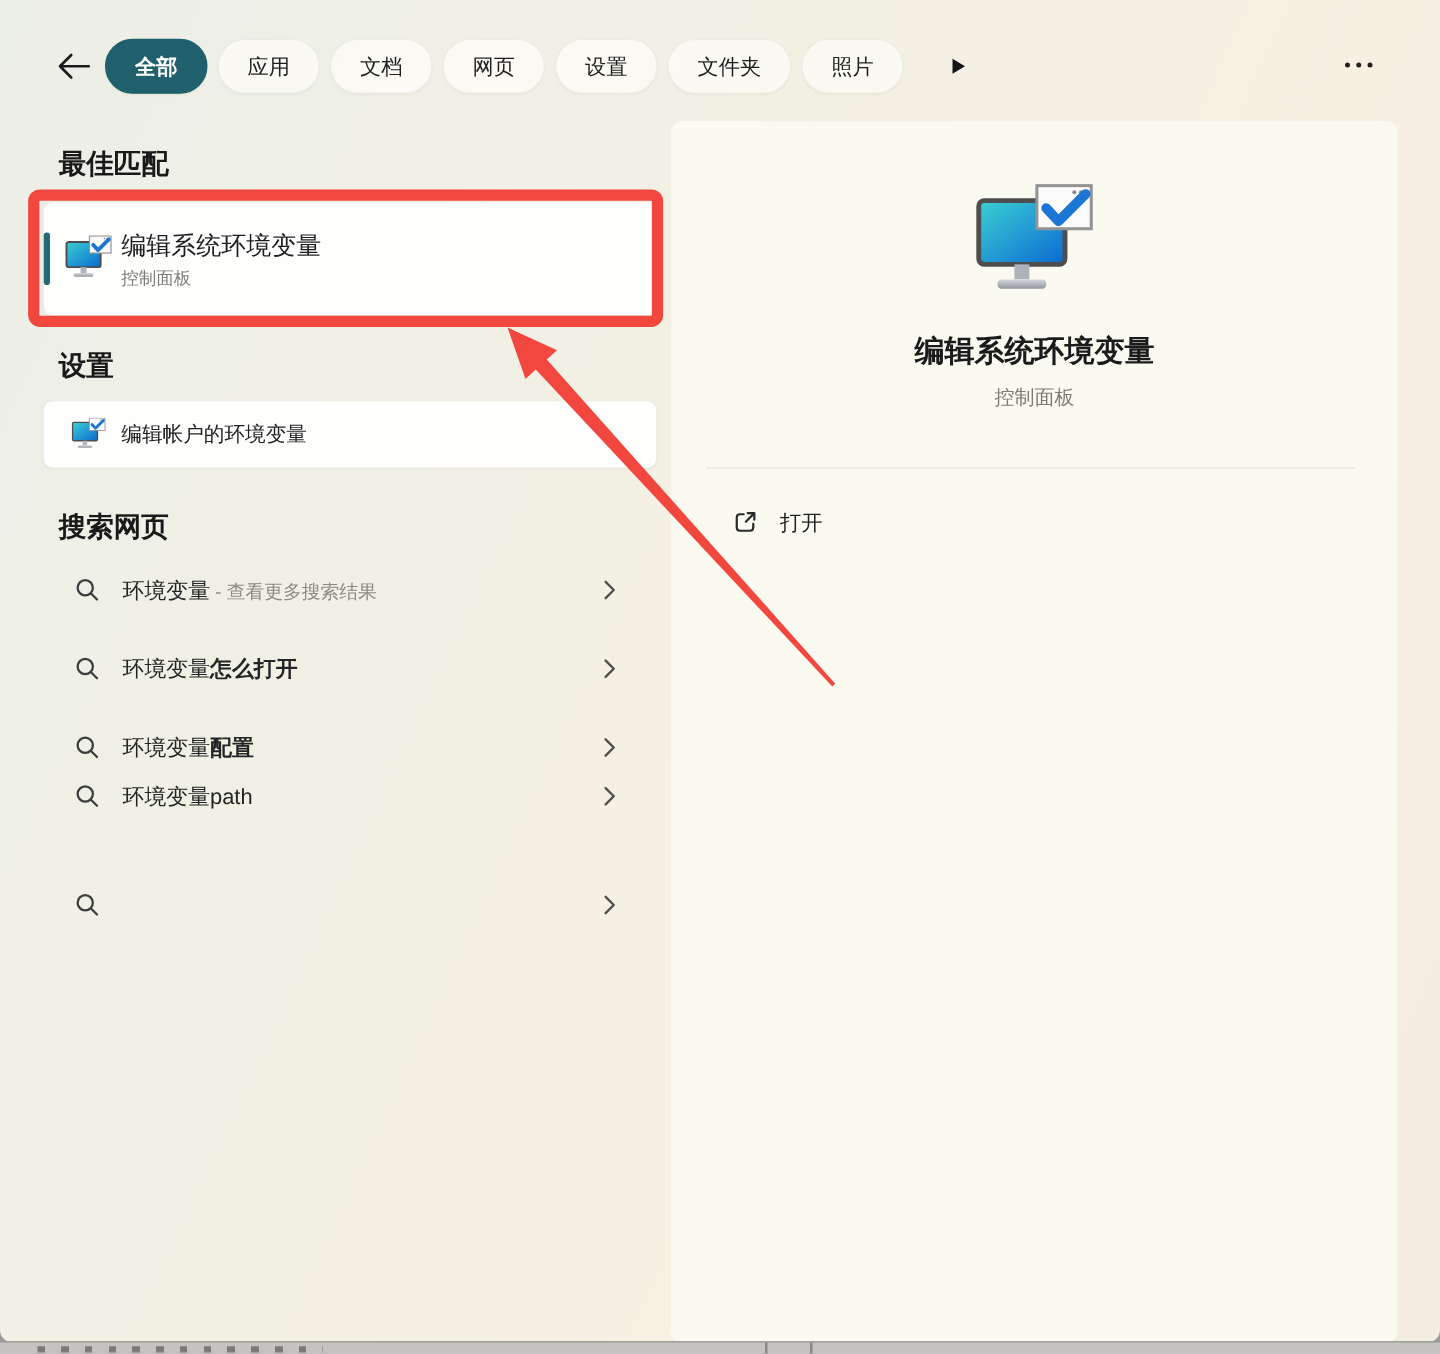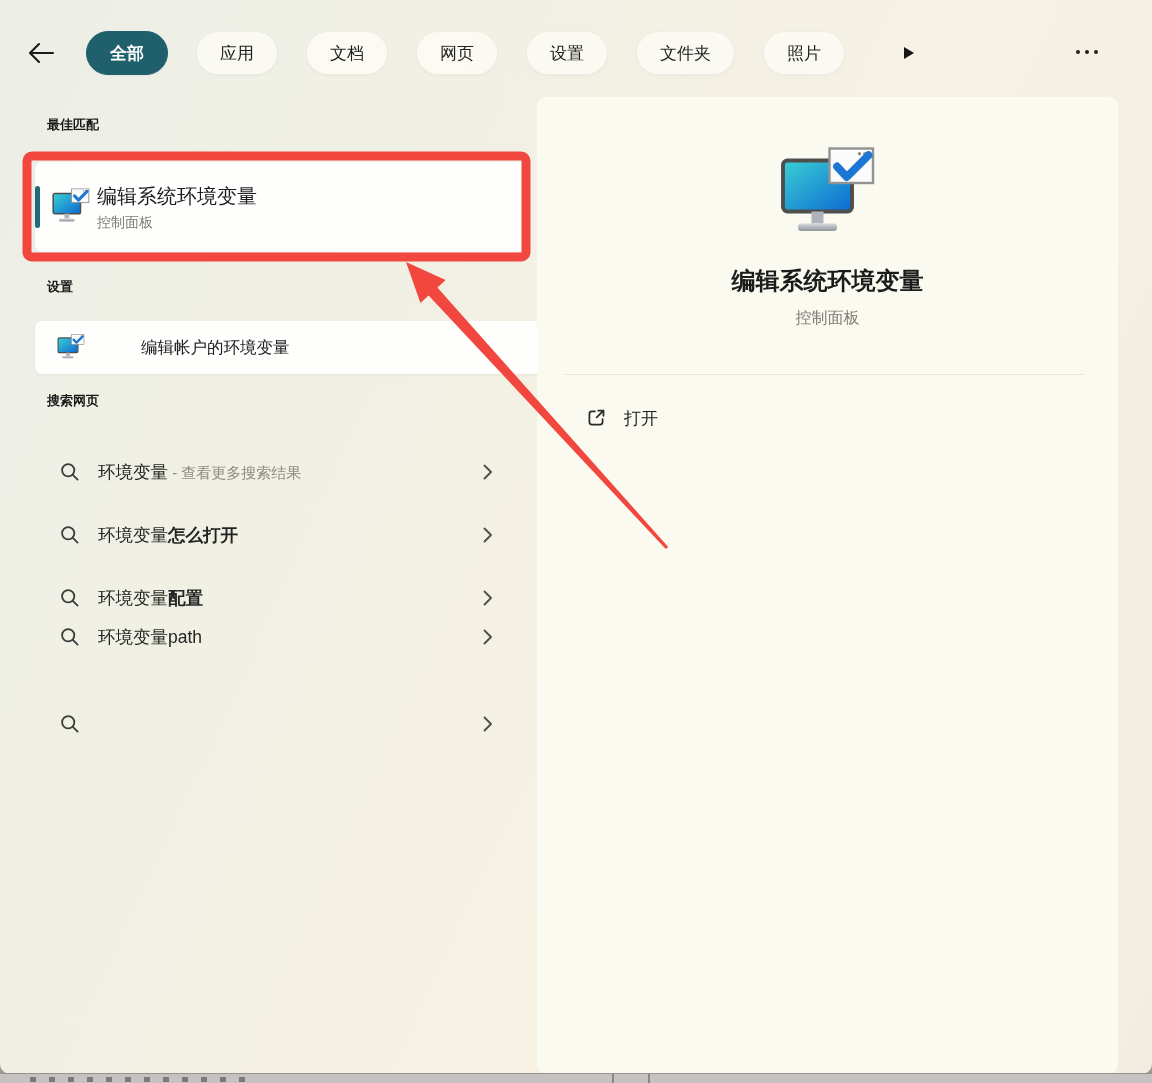--- a/index.html
+++ b/index.html
@@ -3,42 +3,42 @@
 <meta charset="utf-8">
 <style>
   html,body{margin:0;padding:0;}
   .stage{position:relative;width:1152px;height:1083px;overflow:hidden;
          font-family:"Liberation Sans","DejaVu Sans",sans-serif;color:#1c1c1c;
          background:#9b9997;}
   .window{position:absolute;left:0;top:0;right:0;bottom:9px;
           background:linear-gradient(115deg,#ecefe7 0%,#f2f0e4 35%,#f6f1e3 62%,#f3ece1 100%);
           border-radius:0 0 10px 10px;overflow:hidden;}
   
-  .topbar{position:absolute;left:24px;top:31px;height:44px;display:flex;gap:28px;}
+  .topbar{position:absolute;left:42px;top:31px;height:44px;display:flex;gap:8px;}
   .backbtn{width:34px;height:44px;display:flex;align-items:center;justify-content:center;
            background:none;border:none;cursor:pointer;padding:0;}
   .pill{height:44px;line-height:44px;padding:0 23px;border-radius:22px;font-size:17px;
         background:rgba(252,251,245,.82);border:1px solid rgba(0,0,0,.055);
         box-shadow:0 1px 2px rgba(0,0,0,.045);color:#1e1e1e;cursor:pointer;white-space:nowrap;}
   .pill.selected{background:#20606c;color:#ffffff;border-color:#20606c;font-weight:700;}
   .expand{margin-left:24px;display:flex;align-items:center;cursor:pointer;background:none;border:none;}
   .morebtn{position:absolute;right:48px;top:44px;display:flex;gap:5px;cursor:pointer;
            background:none;border:none;padding:6px;}
   .morebtn i{width:4px;height:4px;border-radius:50%;background:#202020;display:block;}
   
-  .sec-h{position:absolute;left:47px;font-size:13px;font-weight:700;color:#191919;}
+  .sec-h{position:absolute;left:47px;font-size:22px;font-weight:700;color:#191919;}
   .card{position:absolute;left:35px;width:490px;background:#fefefd;border-radius:7px;
         box-shadow:0 1px 3px rgba(0,0,0,.05);cursor:pointer;}
   .card-best{top:162px;height:90px;display:flex;align-items:center;}
   .selbar{position:absolute;left:0;top:24px;width:5px;height:42px;border-radius:3px;background:#216a78;}
   .card-best .ic{position:absolute;left:17px;top:26px;}
   .bm-text{padding-left:62px;display:flex;flex-direction:column;gap:4px;}
   .bm-title{font-size:20px;color:#1d1d1d;}
   .bm-sub{font-size:14px;color:#7c7c76;}
-  .card-settings{top:321px;height:53px;display:flex;align-items:center;padding-left:44px;}
+  .card-settings{top:321px;height:53px;display:flex;align-items:center;}
   .card-settings .ic{position:absolute;left:22px;top:13px;}
   .st-title{padding-left:62px;font-size:16.5px;color:#202020;}
   .webrow{position:absolute;left:35px;width:490px;height:44px;display:flex;align-items:center;cursor:pointer;}
   .webrow .mag{position:absolute;left:25px;top:12px;}
   .webrow .txt{padding-left:63px;font-size:17.5px;color:#242424;}
   .webrow .txt .b{font-weight:700;}
   .webrow .txt .muted{color:#8b8b84;font-size:15px;margin-top:12px;}
   .webrow .chev{position:absolute;right:32px;top:14px;}
   
   .panel{position:absolute;left:537px;top:97px;width:581px;height:977px;background:#fbfaf1;
@@ -134,21 +134,21 @@
     </div>
 
     <div class="sec-h" style="top:278px">设置</div>
     <div class="card card-settings">
       <svg class="ic" width="28" height="26" viewBox="0 0 64 60">
           <use href="#pc-check"></use>
         </svg>
       <div class="st-title">编辑帐户的环境变量</div>
     </div>
 
-    <div class="sec-h" style="top:392px">搜索网页</div>
+    <div class="sec-h" style="top:407px">搜索网页</div>
 
     <div class="webrow" style="top:450px">
       <svg class="mag" width="20" height="20">
           <use href="#mag"></use>
         </svg>
       <div class="txt"><span>环境变量</span><span class="muted"> - 查看更多搜索结果</span></div>
       <svg class="chev" width="10" height="16">
           <use href="#chev"></use>
         </svg>
     </div>

